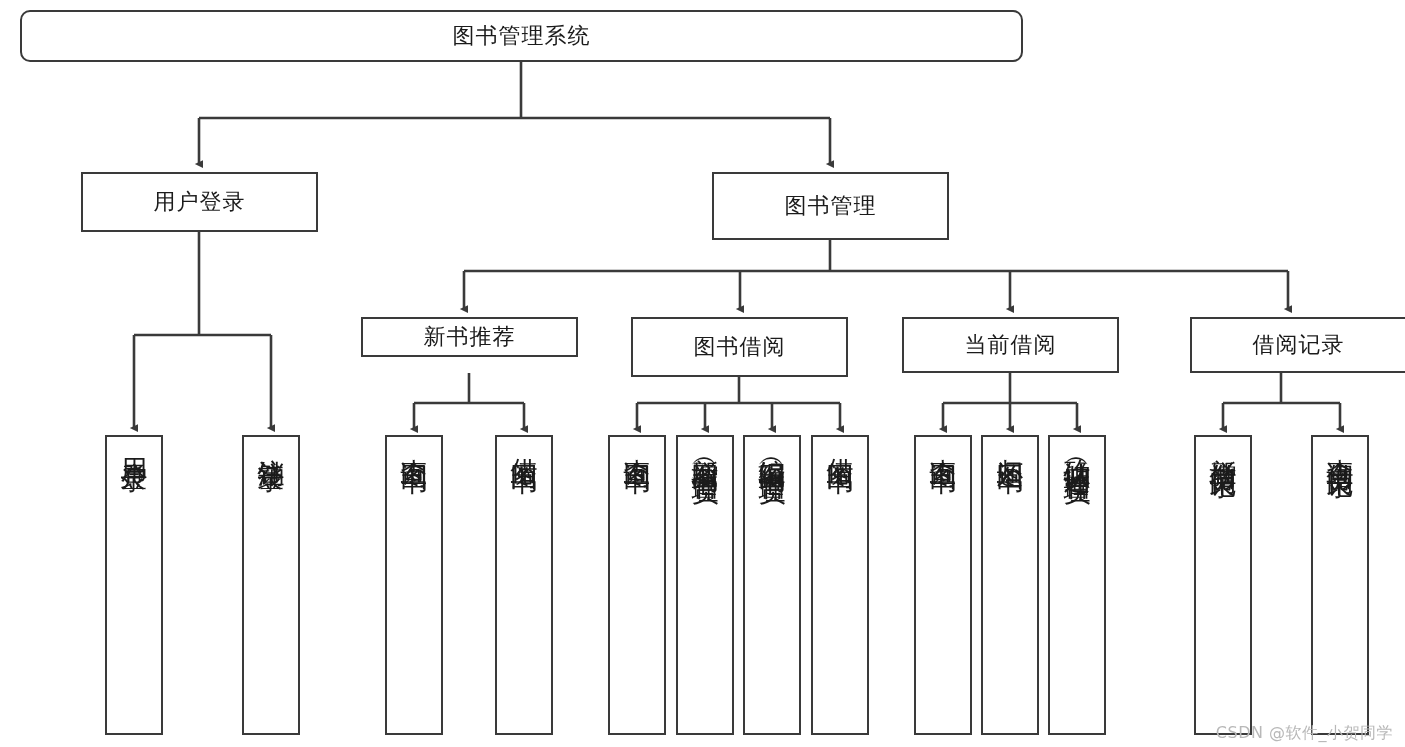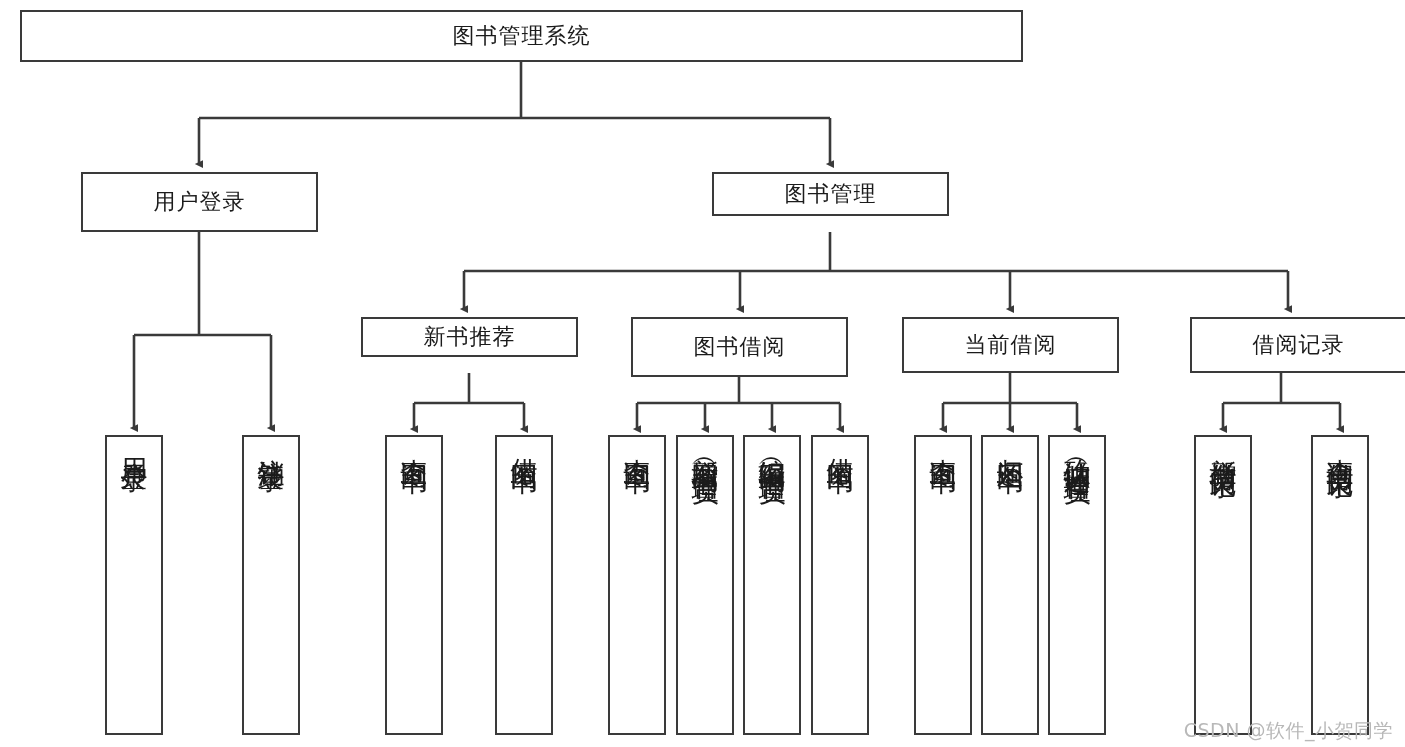--- a/index.html
+++ b/index.html
@@ -56,21 +56,21 @@
     color: #1b1b1b;
     line-height: 1.12;
     letter-spacing: 3px;
     white-space: nowrap;
     display: block;
   }
   .watermark {
     position: absolute;
     right: 12px;
     bottom: 3px;
-    font-size: 19px;
+    font-size: 16px;
     color: #b8b8b8;
     white-space: nowrap;
     letter-spacing: 0.5px;
   }
 </style>
 </head>
 <body>
 
 <div id="diagram-root">
 
@@ -119,29 +119,29 @@
       <path d="M1010,403 L1010,429" marker-end="url(#arrowhead)"></path>
       <path d="M1077,403 L1077,429" marker-end="url(#arrowhead)"></path>
 
       <path d="M1281,373 L1281,403"></path>
       <path d="M1223,403 L1340,403"></path>
       <path d="M1223,403 L1223,429" marker-end="url(#arrowhead)"></path>
       <path d="M1340,403 L1340,429" marker-end="url(#arrowhead)"></path>
     </g>
   </svg>
 
-  <div class="node" style="left:20px; top:10px; width:1003px; height:52px;">
+  <div class="node" style="left:20px; top:10px; width:1003px; height:52px;border-radius:10px;">
     <span class="label-h">图书管理系统</span>
   </div>
 
   <div class="node" style="left:81px; top:172px; width:237px; height:60px;">
     <span class="label-h">用户登录</span>
   </div>
 
-  <div class="node" style="left:712px; top:172px; width:237px; height:44px;">
+  <div class="node" style="left:712px; top:172px; width:237px; height:68px;">
     <span class="label-h">图书管理</span>
   </div>
 
   <div class="node" style="left:361px; top:317px; width:217px; height:40px;text-align:right;">
     <span class="label-h">新书推荐</span>
   </div>
 
   <div class="node" style="left:631px; top:317px; width:217px; height:60px;">
     <span class="label-h">图书借阅</span>
   </div>

